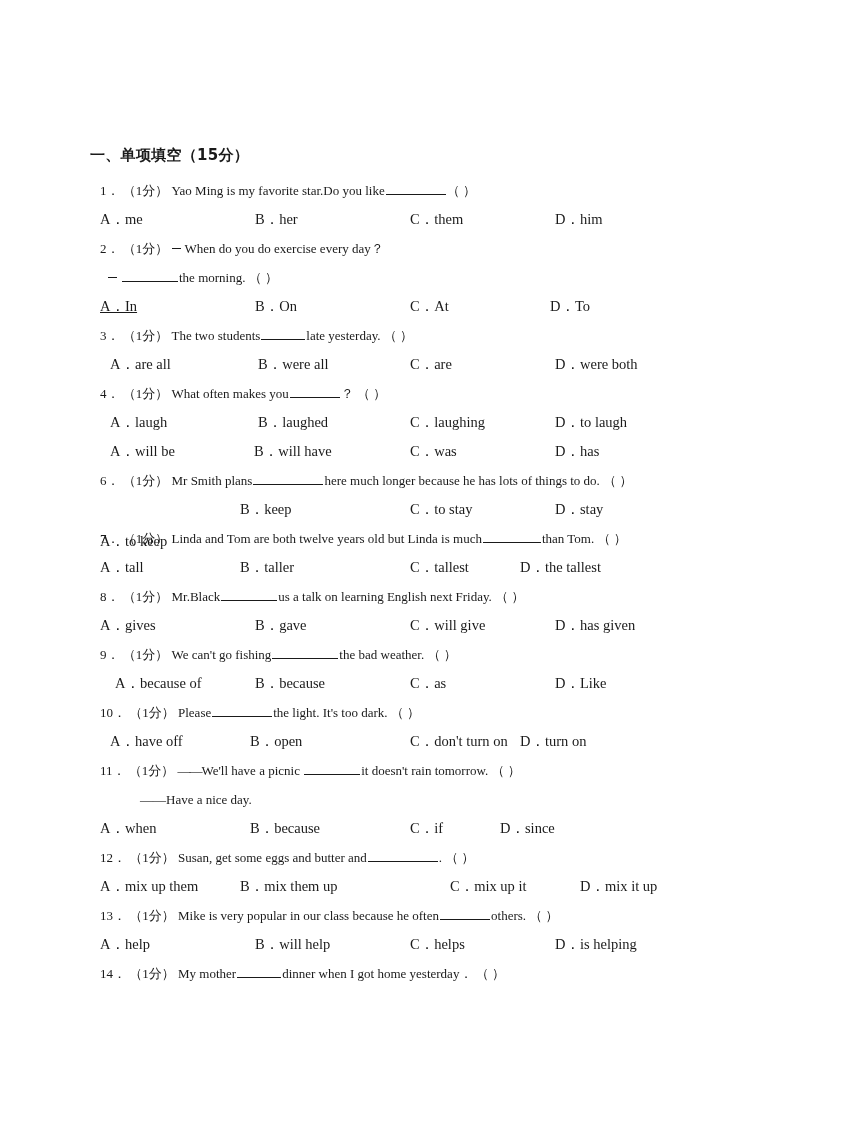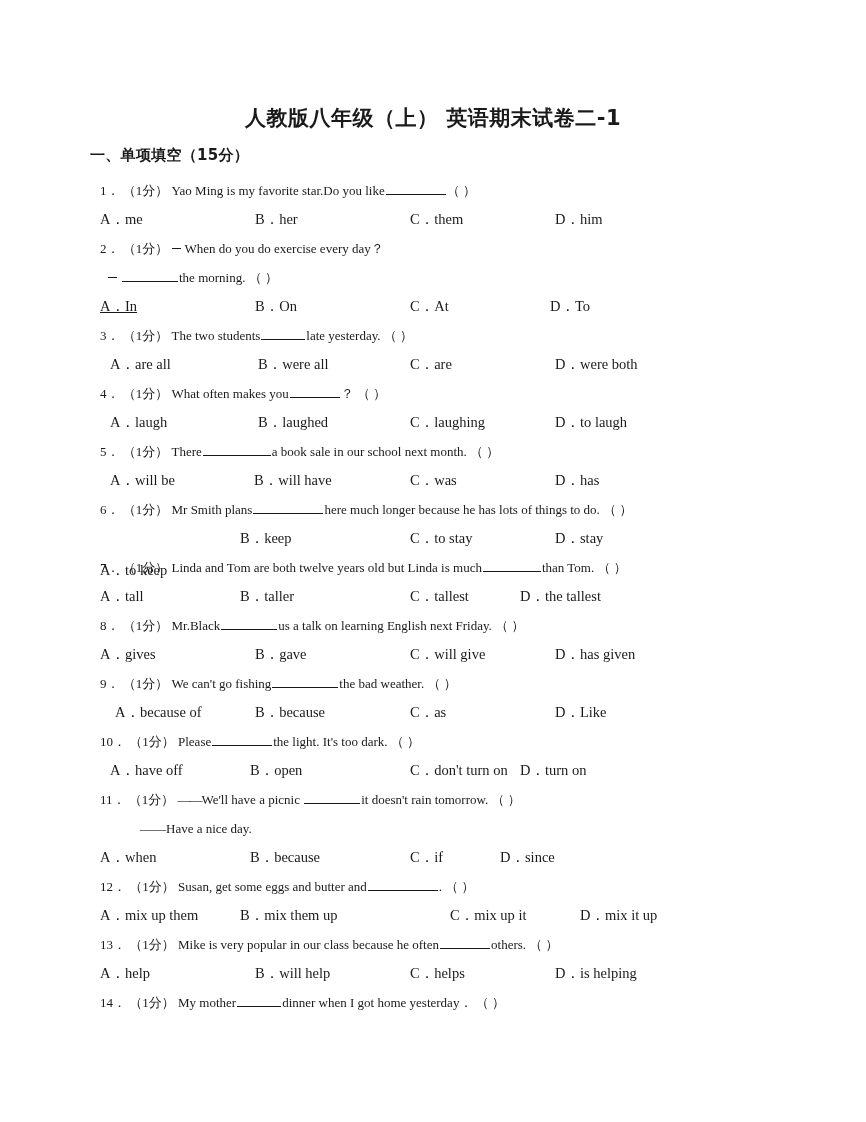--- a/index.html
+++ b/index.html
@@ -90,21 +90,20 @@
   }
   .emdash {
     letter-spacing: -1px;
   }
 </style>
 </head>
 <body>
 
 <div class="page">
 
-  <div class="doc-title">人教版八年级（上） 英语期末试卷二-1</div>
 
   <div class="section-head">一、单项填空（15分）</div>
 
   <div class="qlist">
       <div class="q">
         <div class="qline"><span>1．  （1分）  </span><span>Yao Ming is my favorite star.Do you like</span><span class="blank" style="width: 60px;"></span><span class="paren">（      ）</span></div>
         <div class="opts">
           <span class="opt" style="left: 100px;">A．me</span>
           <span class="opt" style="left: 255px;">B．her</span>
           <span class="opt" style="left: 410px;">C．them</span>
@@ -133,21 +132,20 @@
       <div class="q">
         <div class="qline"><span>4．  （1分）  </span><span>What often makes you</span><span class="blank" style="width: 50px;"></span><span>？ </span><span class="paren">（      ）</span></div>
         <div class="opts">
           <span class="opt" style="left: 110px;">A．laugh</span>
           <span class="opt" style="left: 258px;">B．laughed</span>
           <span class="opt" style="left: 410px;">C．laughing</span>
           <span class="opt" style="left: 555px;">D．to laugh</span>
         </div>
       </div>
       <div class="q">
-        <div class="qline"><span>5．  （1分）  </span><span>There</span><span class="blank" style="width: 68px;"></span><span>a book sale in our school next month. </span><span class="paren">（      ）</span></div>
         <div class="opts">
           <span class="opt" style="left: 110px;">A．will be</span>
           <span class="opt" style="left: 254px;">B．will have</span>
           <span class="opt" style="left: 410px;">C．was</span>
           <span class="opt" style="left: 555px;">D．has</span>
         </div>
       </div>
       <div class="q">
         <div class="qline"><span>6．  （1分）  </span><span>Mr Smith plans</span><span class="blank" style="width: 70px;"></span><span>here much longer because he has lots of things to do. </span><span class="paren">（      ）</span></div>
         <div class="opts">

